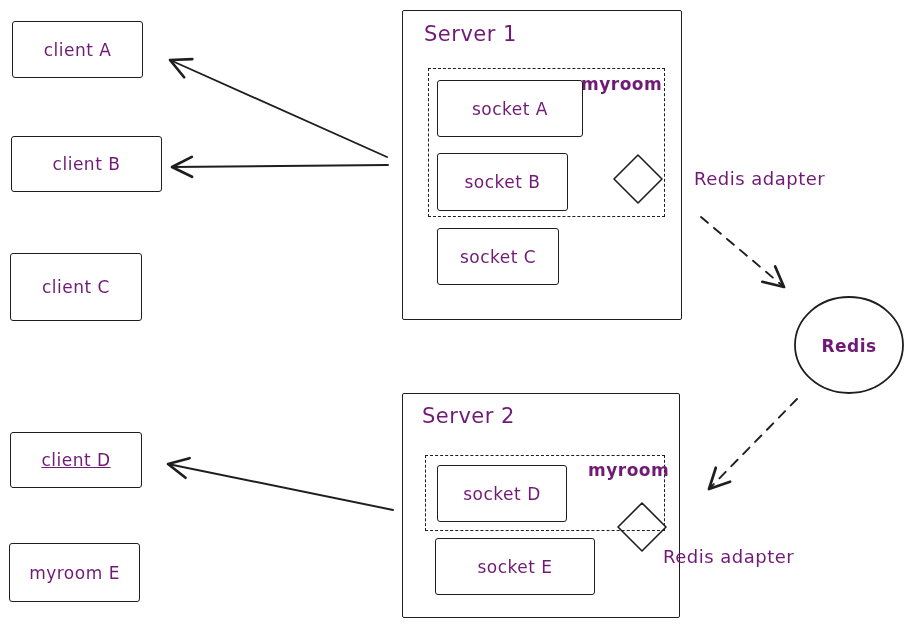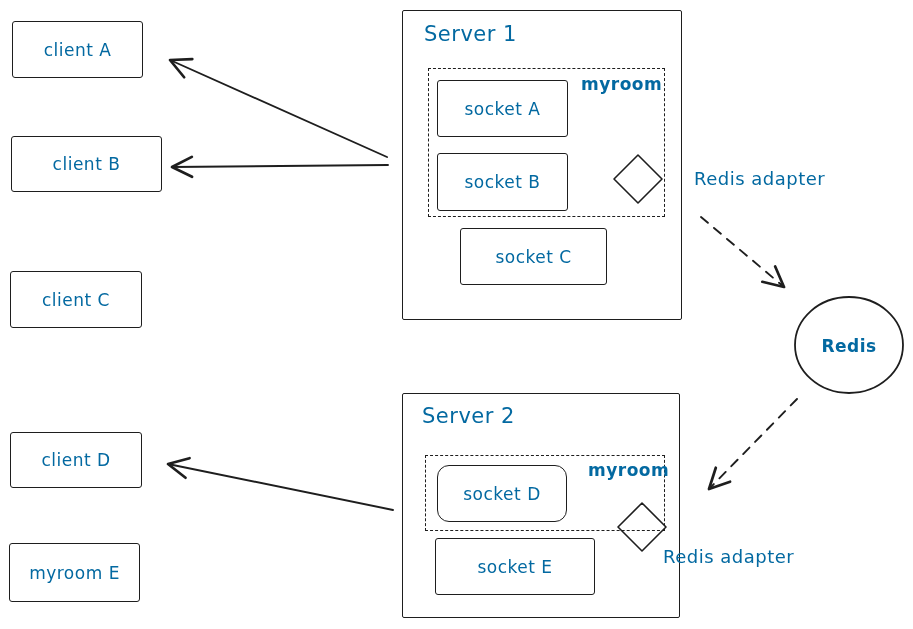--- a/index.html
+++ b/index.html
@@ -6,21 +6,21 @@
   body {
     font-family: "DejaVu Sans", "Liberation Sans", sans-serif;
     background: #ffffff;
   }
   #canvas {
     position: relative;
     width: 913px;
     height: 629px;
     background: #ffffff;
     overflow: hidden;
-    color: #0369a1;
+    color: #701a75;
   }
   .box {
     position: absolute;
     border: 1.7px solid #1e1e1e;
     border-radius: 3px;
     background: #ffffff;
     display: flex;
     align-items: center;
     justify-content: center;
     font-size: 17px;
@@ -77,55 +77,55 @@
 <body>
 
 <div id="canvas">
 
   <div class="box" style="left:12px; top:21px; width:131px; height:57px;">
     <span>client A</span>
   </div>
   <div class="box" style="left:11px; top:136px; width:151px; height:56px;">
     <span>client B</span>
   </div>
-  <div class="box" style="left:10px; top:253px; width:132px; height:57px;margin-top:18px;">
+  <div class="box" style="left:10px; top:253px; width:132px; height:68px;">
     <span>client C</span>
   </div>
-  <div class="box" style="left:10px; top:432px; width:132px; height:56px;">
+  <div class="box" style="left:10px; top:432px; width:132px; height:56px;text-decoration:underline;">
     <span>client D</span>
   </div>
   <div class="box" style="left:9px; top:543px; width:131px; height:59px;">
     <span>myroom E</span>
   </div>
 
   <div class="server" style="left:402px; top:10px; width:280px; height:310px;"></div>
   <div class="server-title" style="left:424px; top:22px;">Server 1</div>
 
   <div class="room" style="left:428px; top:68px; width:237px; height:149px;"></div>
   <div class="room-label" style="left:581px; top:74px;">myroom</div>
 
-  <div class="box" style="left:437px; top:80px; width:131px; height:57px;">
+  <div class="box" style="left:437px; top:80px; width:146px; height:57px;">
     <span>socket A</span>
   </div>
   <div class="box" style="left:437px; top:153px; width:131px; height:58px;">
     <span>socket B</span>
   </div>
-  <div class="box" style="left:460px; top:228px; width:147px; height:57px;">
+  <div class="box" style="left:437px; top:228px; width:122px; height:57px;">
     <span>socket C</span>
   </div>
 
   <div class="adapter-label" style="left:694px; top:168px;">Redis adapter</div>
 
   <div class="server" style="left:402px; top:393px; width:278px; height:225px;"></div>
   <div class="server-title" style="left:422px; top:404px;">Server 2</div>
 
   <div class="room" style="left:425px; top:455px; width:240px; height:76px;"></div>
   <div class="room-label" style="left:588px; top:460px;">myroom</div>
 
-  <div class="box" style="left:437px; top:465px; width:130px; height:57px;border-radius:12px;">
+  <div class="box" style="left:437px; top:465px; width:130px; height:57px;">
     <span>socket D</span>
   </div>
   <div class="box" style="left:435px; top:538px; width:160px; height:57px;">
     <span>socket E</span>
   </div>
 
   <div class="adapter-label" style="left:663px; top:546px;">Redis adapter</div>
 
   <div class="redis-label" style="left:795px; top:298px; width:108px; height:95px; display:flex; align-items:center; justify-content:center;font-weight:bold;">Redis</div>
 

